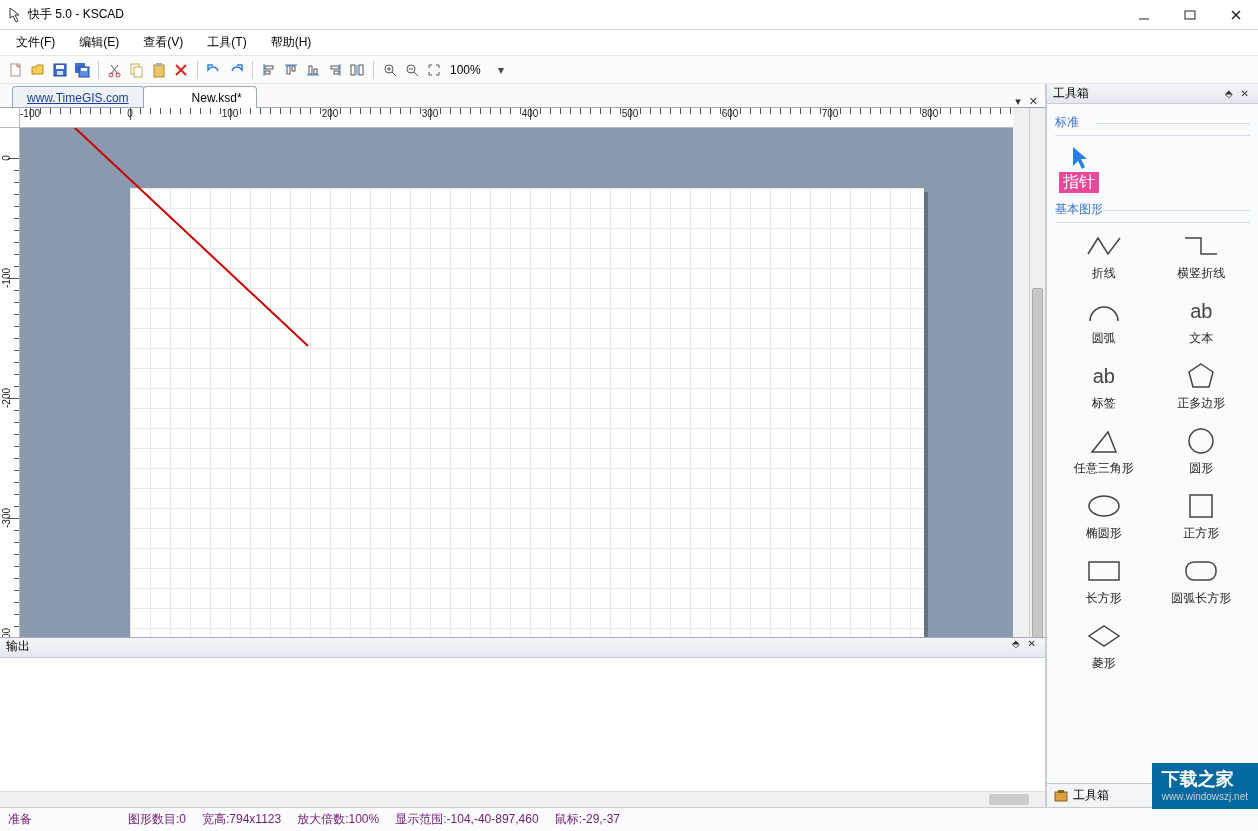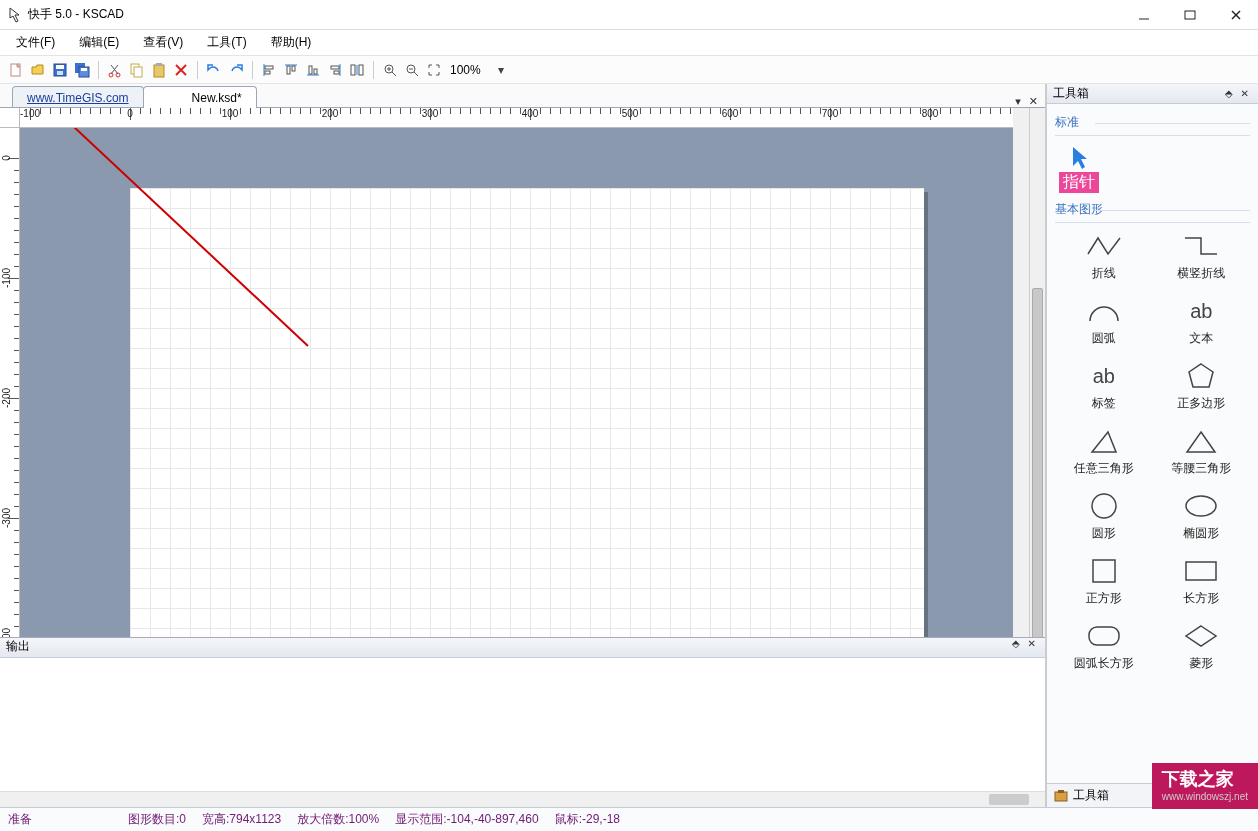--- a/index.html
+++ b/index.html
@@ -59,21 +59,21 @@
 .tb-section-lbl::after { content: ''; position: absolute; left: 40px; right: 0; top: 50%; height: 1px; background: #d6dff0; }
 .tb-pointer { display: flex; flex-direction: column; align-items: center; width: 48px; padding: 4px 0; cursor: default; }
 .tb-pointer .lbl { background: #ec4899; color: #fff; padding: 0 4px; font-size: 16px; }
 .tb-grid { display: grid; grid-template-columns: 1fr 1fr; gap: 14px 12px; padding: 4px 6px 12px 6px; }
 .tb-item { display: flex; flex-direction: column; align-items: center; gap: 4px; cursor: default; }
 .tb-item .ico { width: 40px; height: 30px; display: flex; align-items: center; justify-content: center; }
 .tb-item .lbl { font-size: 12px; color: #222; text-align: center; }
 .tb-footer { height: 24px; border-top: 1px solid #c6ccd6; display: flex; align-items: center; padding: 0 6px; gap: 4px; background: #f2f4f8; }
 .statusbar { height: 24px; border-top: 1px solid #c6ccd6; display: flex; align-items: center; padding: 0 8px; gap: 16px; background: #fafbfc; font-size: 12px; }
 .statusbar .sb-item { color: #701a75; }
-.watermark { position: fixed; right: 0; bottom: 22px; background: #be185d; color: #fff; padding: 6px 10px; line-height: 1.2; z-index: 99; }
+.watermark { position: fixed; right: 0; bottom: 22px; background: #0369a1; color: #fff; padding: 6px 10px; line-height: 1.2; z-index: 99; }
 .watermark .l1 { font-size: 18px; font-weight: bold; font-family: KaiTi, serif; }
 .watermark .l2 { font-size: 10px; color: #ccc; }
 html, body { height: 100%; }
 .app { height: 100%; display: flex; flex-direction: column; }
 svg { display: block; }
 </style>
 </head>
 <body>
 
 <div class="app">
@@ -510,28 +510,20 @@
         <div class="tb-item">
               <div class="ico">
                 <svg width="36" height="26">
                   <polygon points="6,24 30,24 22,4" fill="none" stroke="#444" stroke-width="1.5"></polygon>
                 </svg>
               </div>
               <span class="lbl">任意三角形</span>
             </div>
         <div class="tb-item">
               <div class="ico">
-                <svg width="36" height="26">
-                  <polygon points="18,4 32,24 4,24" fill="none" stroke="#444" stroke-width="1.5"></polygon>
-                </svg>
-              </div>
-              <span class="lbl">等腰三角形</span>
-            </div>
-        <div class="tb-item">
-              <div class="ico">
                 <svg width="30" height="30">
                   <circle cx="15" cy="15" r="12" fill="none" stroke="#444" stroke-width="1.5"></circle>
                 </svg>
               </div>
               <span class="lbl">圆形</span>
             </div>
         <div class="tb-item">
               <div class="ico">
                 <svg width="36" height="26">
                   <ellipse cx="18" cy="13" rx="15" ry="10" fill="none" stroke="#444" stroke-width="1.5"></ellipse>
@@ -582,20 +574,20 @@
     </div>
   </div>
 </div>
 
 <div class="statusbar">
   <span class="sb-item">准备</span>
   <span class="sb-item" style="margin-left:80px">图形数目:0</span>
   <span class="sb-item">宽高:794x1123</span>
   <span class="sb-item">放大倍数:100%</span>
   <span class="sb-item">显示范围:-104,-40-897,460</span>
-  <span class="sb-item">鼠标:-29,-18</span>
+  <span class="sb-item">鼠标:-29,-37</span>
 </div>
 </div>
 
 <div class="watermark">
   <div class="l1">下载之家</div>
   <div class="l2">www.windowszj.net</div>
 </div>
 
 </body></html>

